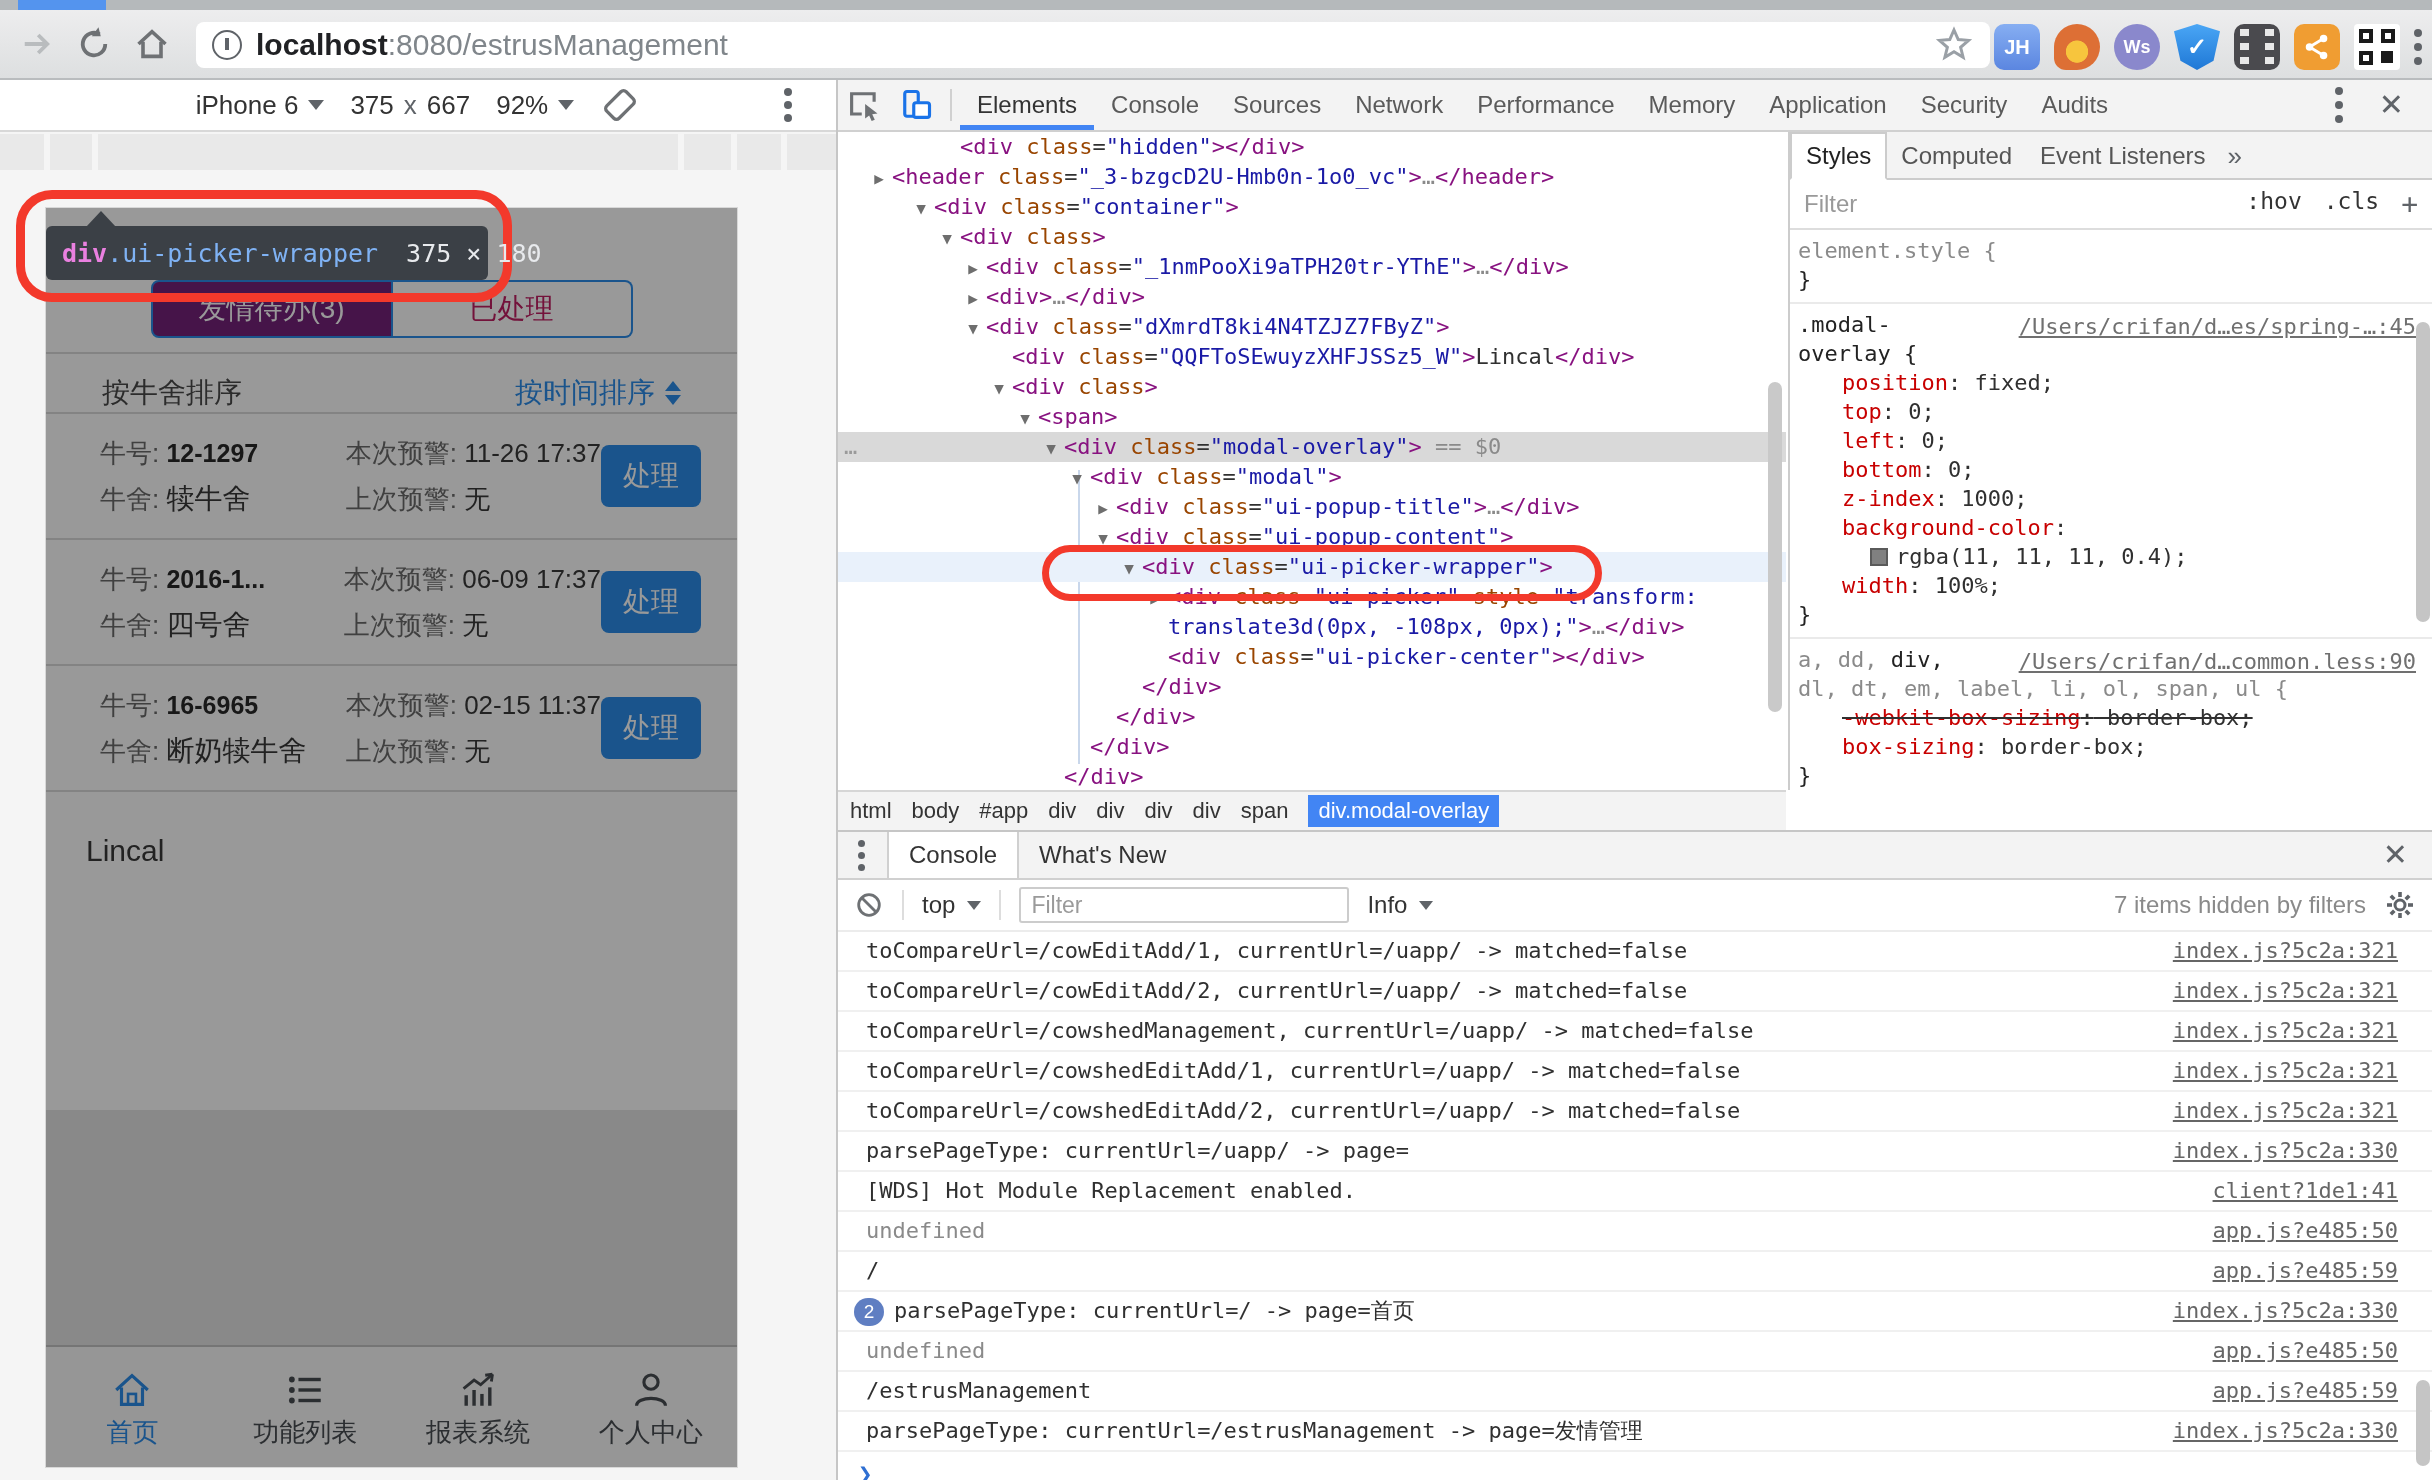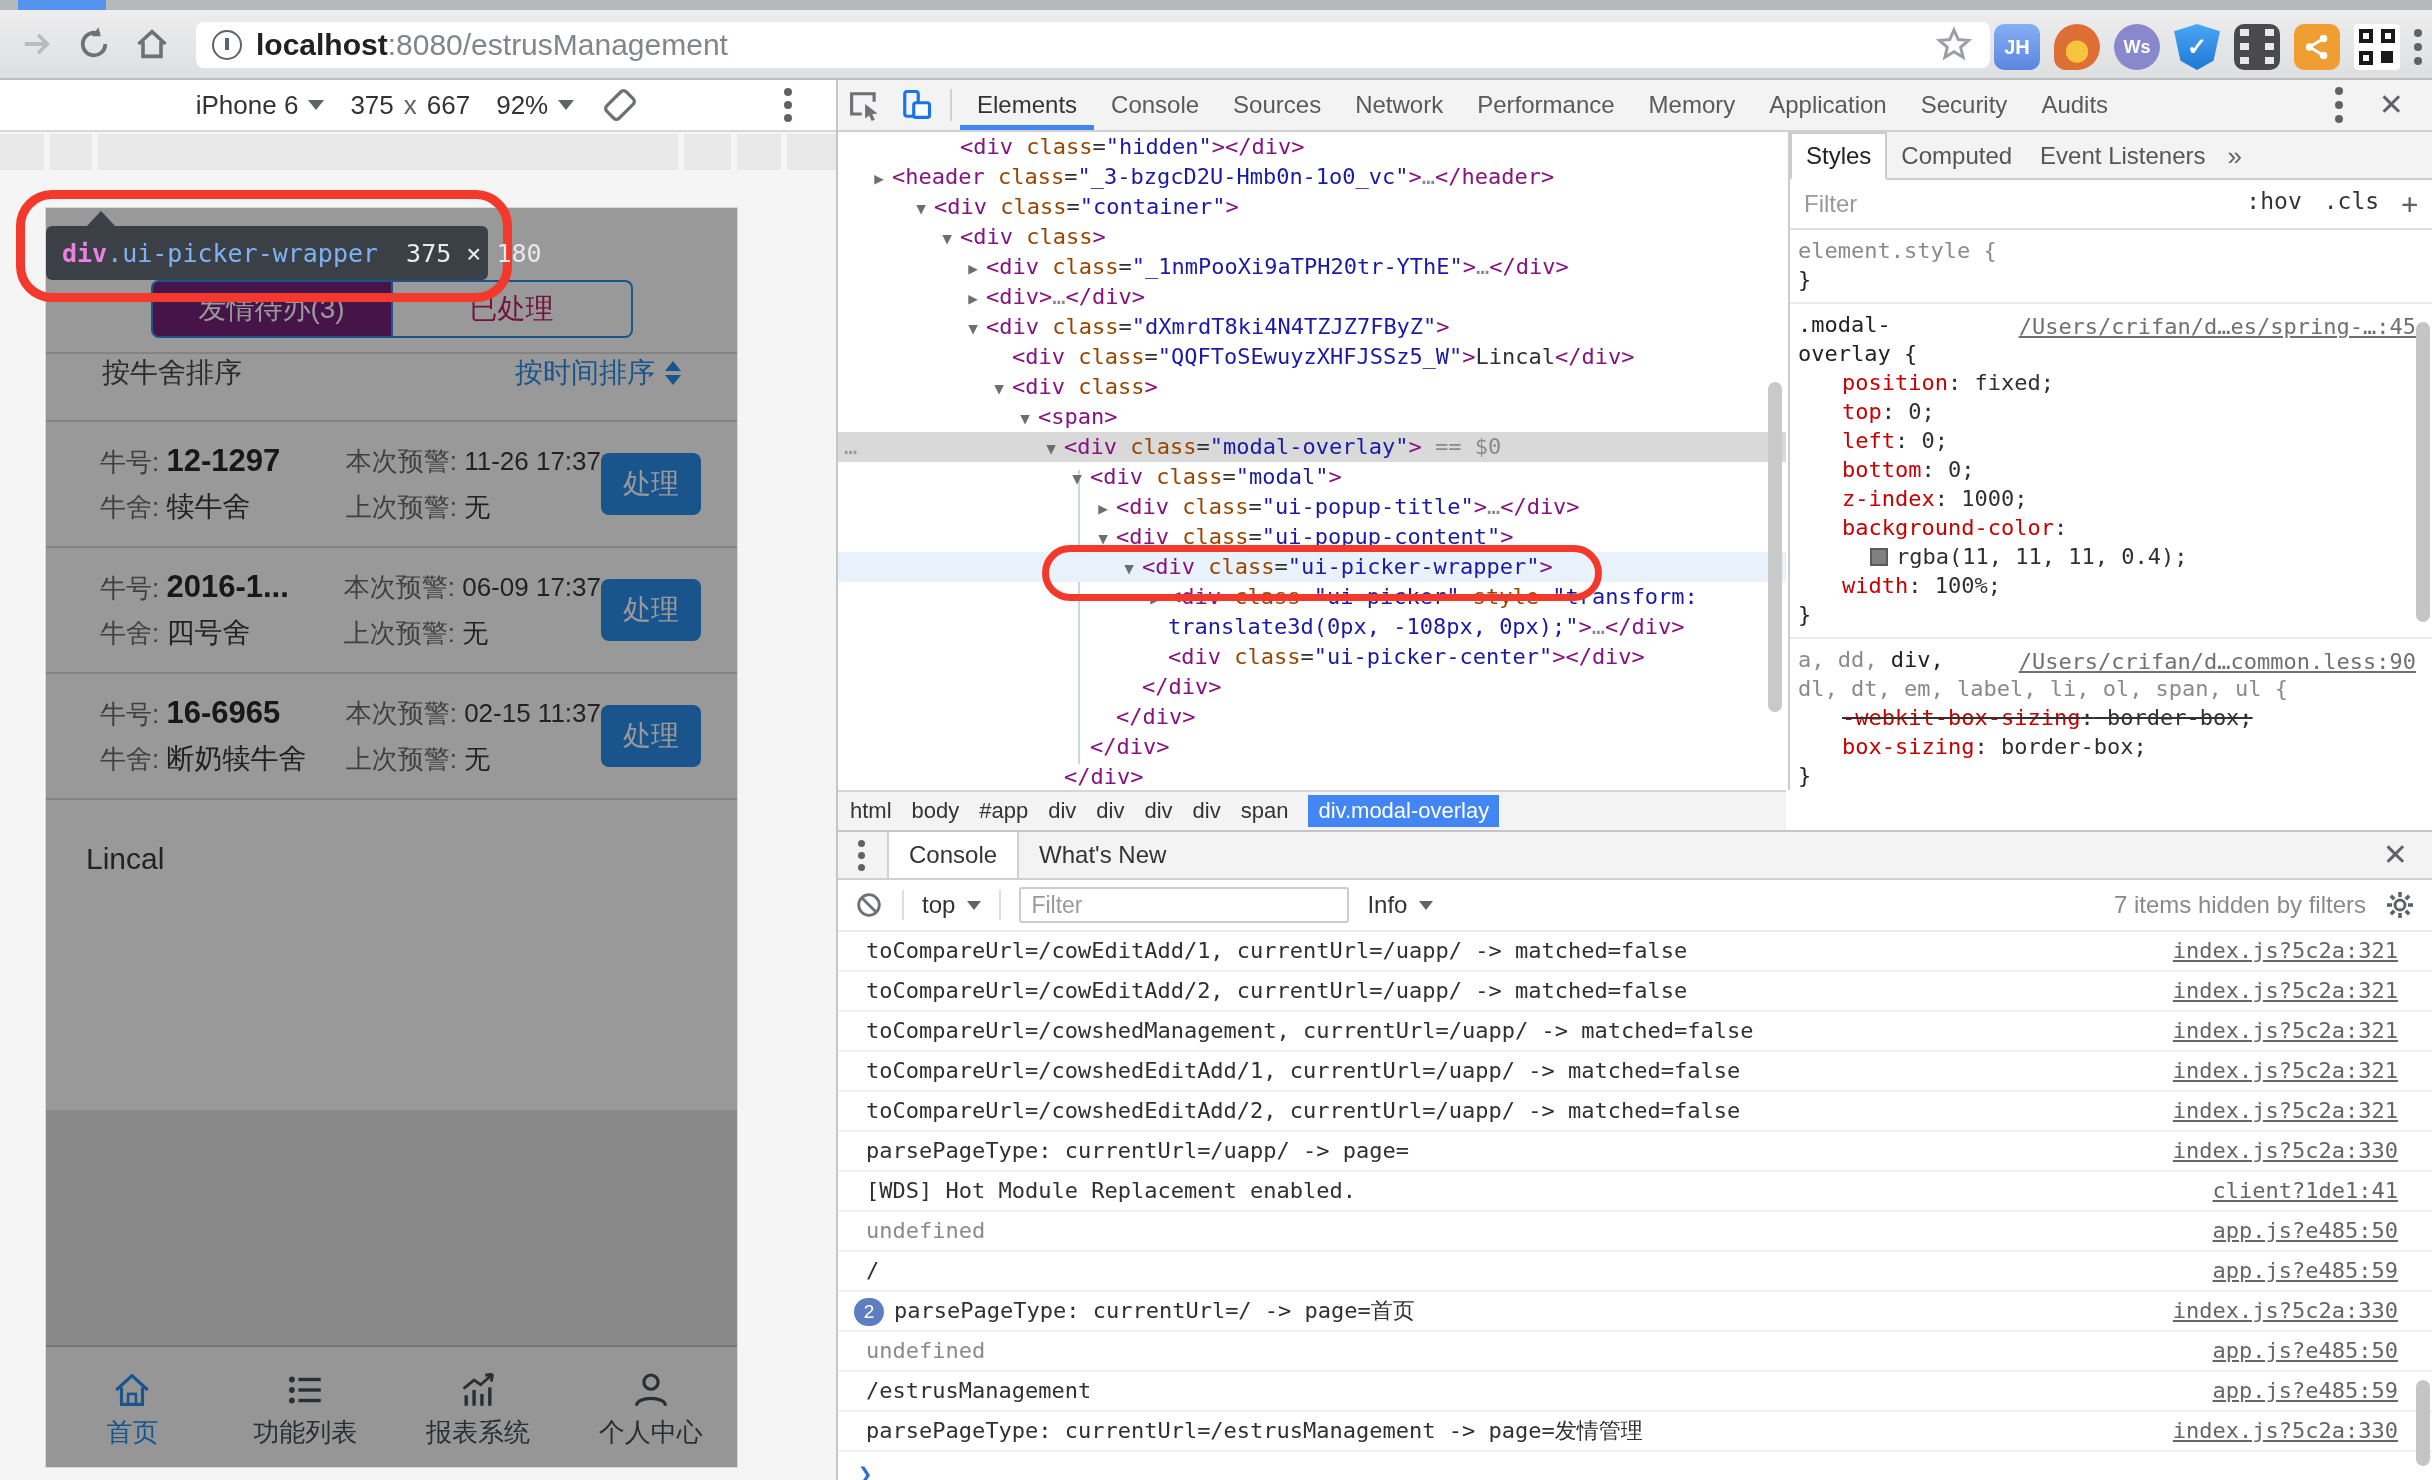--- a/index.html
+++ b/index.html
@@ -56,34 +56,34 @@
   .mediabar i { position:absolute; top:0; width:6px; height:36px; background:#f5f5f5; }
 
   
   #phone { position:absolute; left:46px; top:128px; width:691px; height:1259px; background:#fff;
     box-shadow:0 0 0 1px #d8d8d8; overflow:hidden; }
   .p-tabs { padding-top:72px; display:flex; justify-content:center; }
   .seg { display:flex; width:482px; height:58px; font-size:28px; }
   .seg > div { flex:1; display:flex; align-items:center; justify-content:center; }
   .seg .on  { background:#701a75; border:2px solid #2589e8; color:#fff; border-radius:8px 0 0 8px; }
   .seg .off { border:2px solid #2589e8; border-left:none; color:#be185d; border-radius:0 8px 8px 0; }
-  .sort-row { margin-top:14px; height:70px; border-top:2px solid #d9d9d9; border-bottom:2px solid #d9d9d9;
-    display:flex; align-items:flex-start; justify-content:space-between; padding:0 56px; font-size:28px; color:#444; }
+  .sort-row { margin-top:14px; height:62px; border-top:2px solid #d9d9d9; border-bottom:2px solid #d9d9d9;
+    display:flex; align-items:flex-end; justify-content:space-between; padding:0 56px; font-size:28px; color:#444; }
   .sort-time { color:#2589e8; display:flex; align-items:center; gap:10px; }
   .sort-arrows { display:inline-flex; flex-direction:column; gap:4px; }
   .sort-arrows i { width:0; height:0; border-left:8px solid transparent; border-right:8px solid transparent; }
   .sort-arrows .up { border-bottom:10px solid #2589e8; }
   .sort-arrows .dn { border-top:10px solid #2589e8; }
   .cow-item { height:126px; border-bottom:2px solid #d9d9d9; display:flex; align-items:center;
     padding:0 36px 0 54px; }
   .cow-item .c1 { width:252px; }
   .cow-item .c2 { flex:1; }
   .cow-item .ln { height:46px; line-height:46px; white-space:nowrap; }
   .lbl { color:#666; font-size:26px; }
-  .cow-id { color:#222; font-size:31px; font-weight:bold; }
+  .cow-id { color:#222; font-size:25px; font-weight:bold; }
   .shed { color:#333; font-size:28px; }
   .val { color:#333; font-size:26px; }
   .act-btn { width:100px; height:62px; background:#2589e8; color:#fff; font-size:28px;
     border-radius:8px; display:flex; align-items:center; justify-content:center; flex:none; }
   .lincal { margin-top:42px; padding-left:40px; font-size:30px; color:#333; }
   .picker-band { position:absolute; left:0; top:902px; width:100%; height:235px; background:#e4e4e4; }
   .p-tabbar { position:absolute; left:0; top:1137px; width:100%; height:122px; background:#fafafa;
     border-top:2px solid #c2c2c2; display:flex; }
   .p-tabbar .ti { flex:1; display:flex; flex-direction:column; align-items:center; justify-content:center;
     gap:4px; color:#43474c; font-size:26px; padding-top:4px; }

